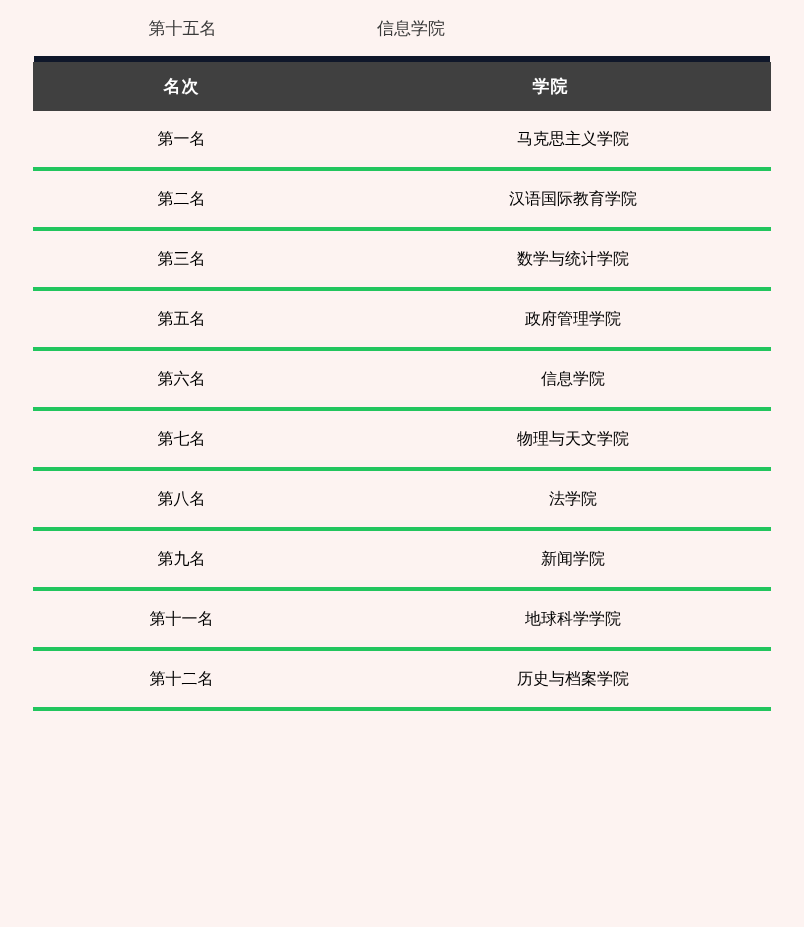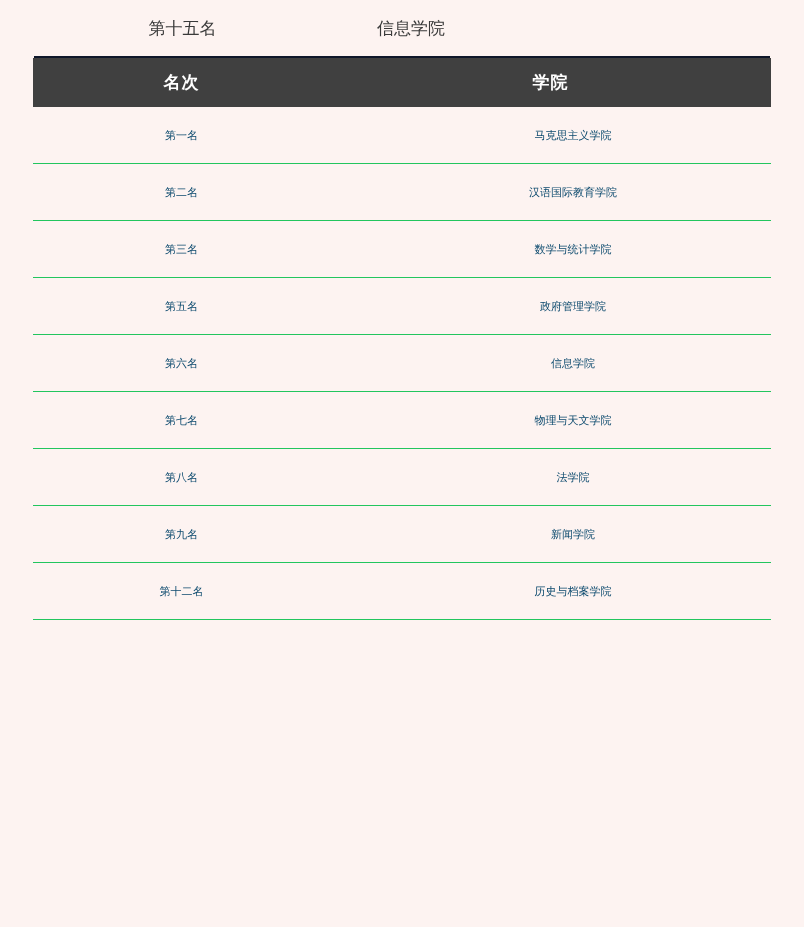--- a/index.html
+++ b/index.html
@@ -25,21 +25,21 @@
   .top-table {
     width: 734px;
     margin: 0 auto;
     border-collapse: collapse;
     table-layout: fixed;
   }
   .top-table td {
     height: 54px;
     font-size: 17px;
     color: #3a3a3a;
-    border-bottom: 2px solid #0f172a;
+    border-bottom: 6px solid #0f172a;
     vertical-align: middle;
     font-family: Liberation Serif, serif;
   }
   .top-table td.rank {
     width: 295px;
     text-align: center;
   }
   .top-table td.college {
     width: 439px;
     text-align: left;
@@ -82,23 +82,23 @@
     width: 295px;
     text-align: center;
   }
   .rank-table thead th.h-college {
     width: 439px;
     text-align: center;
     margin-top: 28px;
   }
   .rank-table tbody td {
     height: 54px;
-    font-size: 11px;
-    color: #0c4a6e;
-    border-bottom: 1px solid #22c55e;
+    font-size: 16px;
+    color: #000000;
+    border-bottom: 4px solid #22c55e;
     vertical-align: middle;
   }
   .rank-table tbody td.rank {
     width: 295px;
     text-align: center;
   }
   .rank-table tbody td.college {
     width: 439px;
     text-align: center;
     padding-left: 46px;
@@ -154,20 +154,24 @@
       </tr>
       <tr>
         <td class="rank">第八名</td>
         <td class="college">法学院</td>
       </tr>
       <tr>
         <td class="rank">第九名</td>
         <td class="college">新闻学院</td>
       </tr>
       <tr>
+        <td class="rank">第十一名</td>
+        <td class="college">地球科学学院</td>
+      </tr>
+      <tr>
         <td class="rank">第十二名</td>
         <td class="college">历史与档案学院</td>
       </tr>
 
     </tbody>
   </table>
 
 </div>
 
 </body></html>

